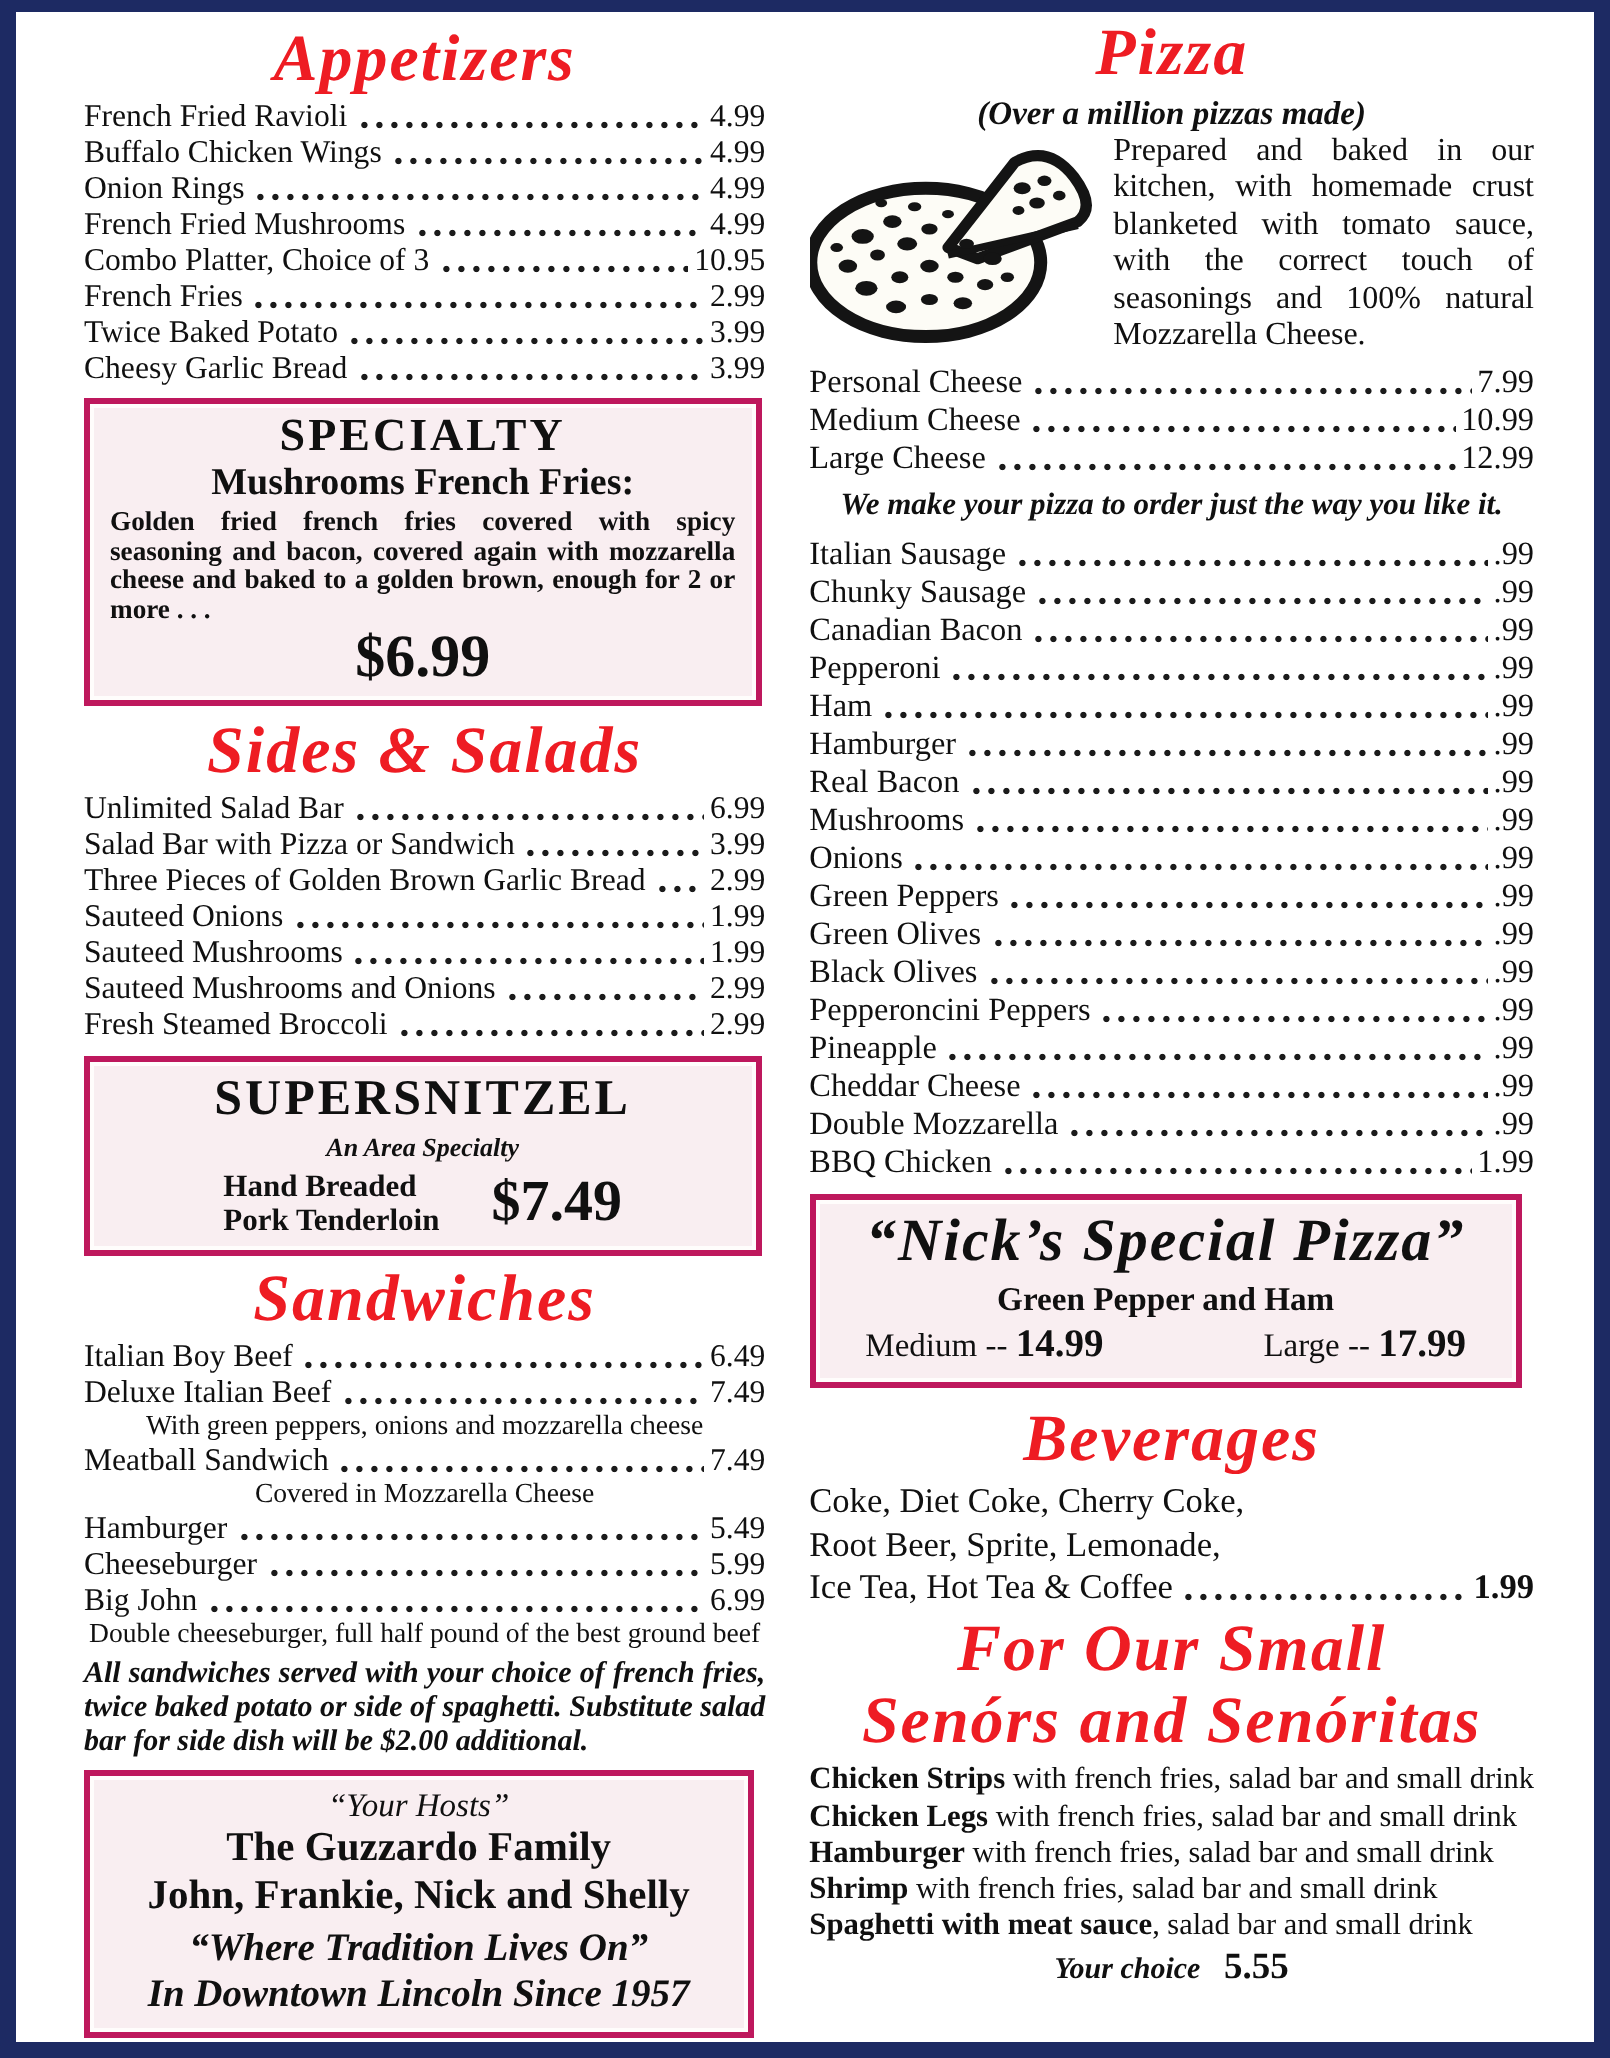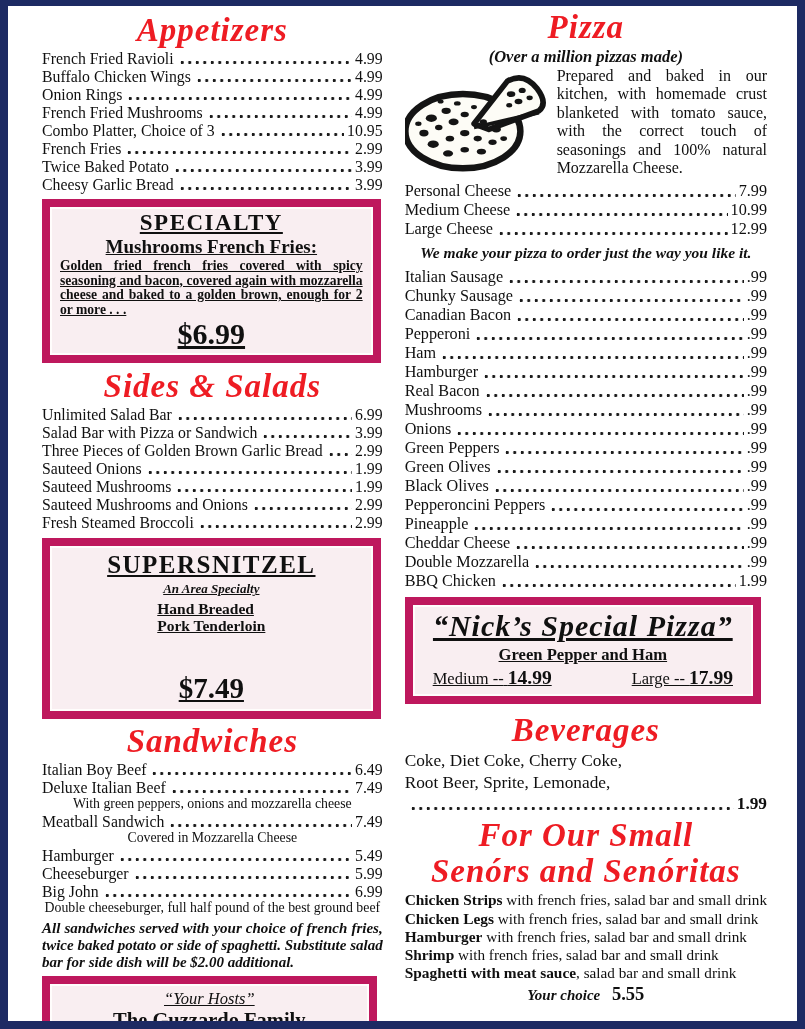--- a/index.html
+++ b/index.html
@@ -35,36 +35,35 @@
   .iname{white-space:nowrap;}
   .dots{
     flex:1;align-self:flex-end;height:5px;min-width:12px;
     margin:0 3px 3px 6px;
     background-image:radial-gradient(circle at 2.2px 2.5px,#1b1b1b 1.35px,transparent 1.8px);
     background-size:7.5px 5px;background-repeat:repeat-x;
   }
   .iprice{white-space:nowrap;}
 
   .redbox{
-    border:8px solid #be185d;
+    border:3px solid #be185d;
     background:#f9eef1;
     box-shadow:inset 0 0 0 2px #fffdfc;
     text-align:center;
-    text-decoration:underline;
   }
   .specialty{margin:5px 2px 5px 0;padding:3px 10px 5px;}
   .sp-title{font-size:23px;font-weight:700;letter-spacing:1.5px;line-height:26px;}
   .sp-sub{font-size:19px;font-weight:700;line-height:21px;}
   .sp-desc{font-size:13.6px;font-weight:700;line-height:14.6px;text-align:justify;margin-top:2px;}
   .sp-price{font-size:30px;font-weight:700;line-height:33px;}
 
   .snitzel{margin:6px 2px 4px 0;padding:5px 10px 6px;}
   .sn-title{font-size:25px;font-weight:700;letter-spacing:1.5px;line-height:27px;}
   .sn-sub{font-size:13px;font-weight:700;font-style:italic;line-height:21px;}
-  .sn-row{display:flex;justify-content:center;align-items:center;gap:38px;margin-top:1px;flex-direction:column;}
+  .sn-row{display:flex;justify-content:center;align-items:flex-start;gap:26px;margin-top:1px;}
   .sn-item{font-size:15.5px;font-weight:700;line-height:17px;text-align:left;}
   .sn-price{font-size:29px;font-weight:700;}
 
   .mnote{font-size:13.8px;line-height:14px;text-align:center;margin-bottom:2px;}
   .footnote{
     font-weight:700;font-style:italic;
     font-size:15px;line-height:16.6px;
     text-align:justify;margin:5px 0 6px;
   }
   .hosts{margin:4px 6px 0 0;padding:5px 8px 7px;}
@@ -484,20 +483,21 @@
         </span>
       </div>
     </div>
 
     <h1 class="script">Beverages</h1>
 
     <div class="bev">
       <div class="bev-line">Coke, Diet Coke, Cherry Coke,</div>
       <div class="bev-line">Root Beer, Sprite, Lemonade,</div>
       <div class="bev-row">
+        <span class="iname">Ice Tea, Hot Tea &amp; Coffee</span>
         <span class="dots"></span>
         <span class="iprice">1.99</span>
       </div>
     </div>
 
     <h1 class="script kids-title">
       <span>For Our Small</span><br>
       <span>Senórs and Senóritas</span>
     </h1>
 

